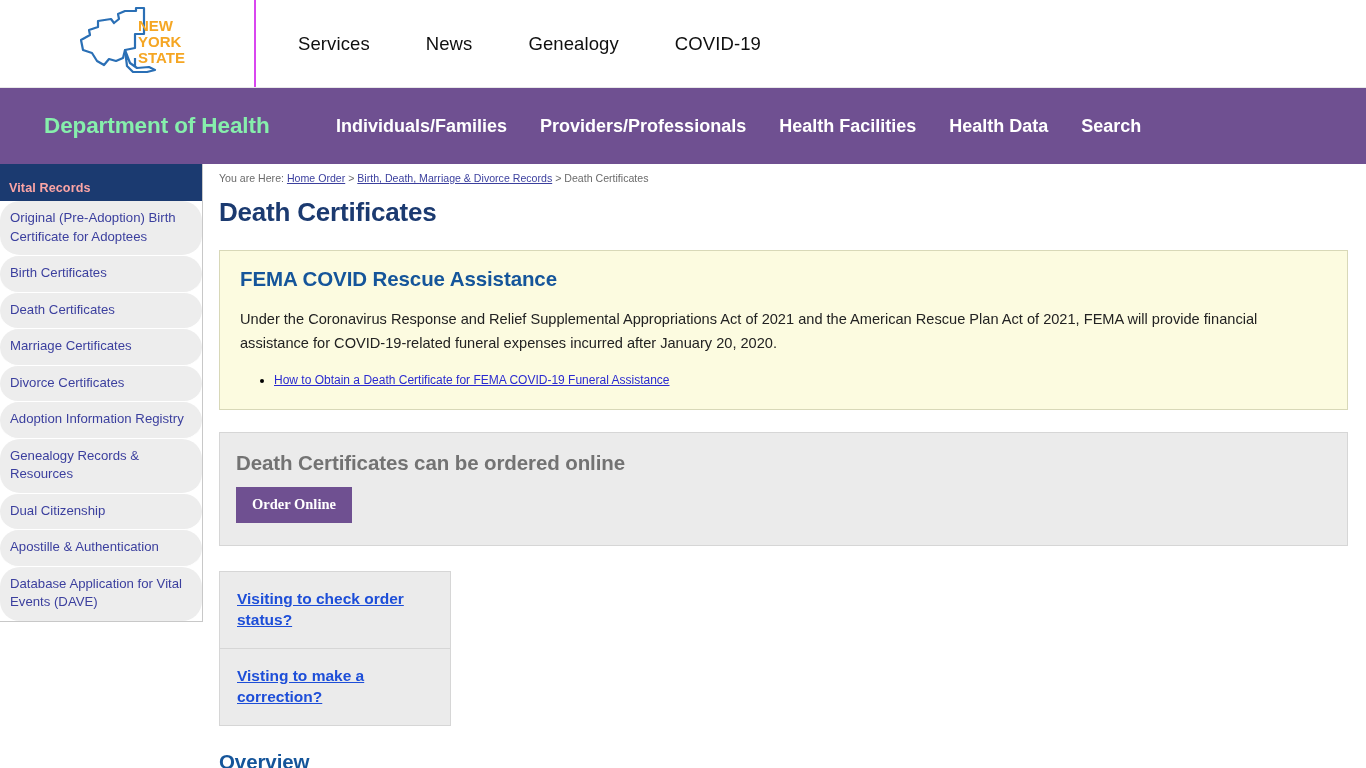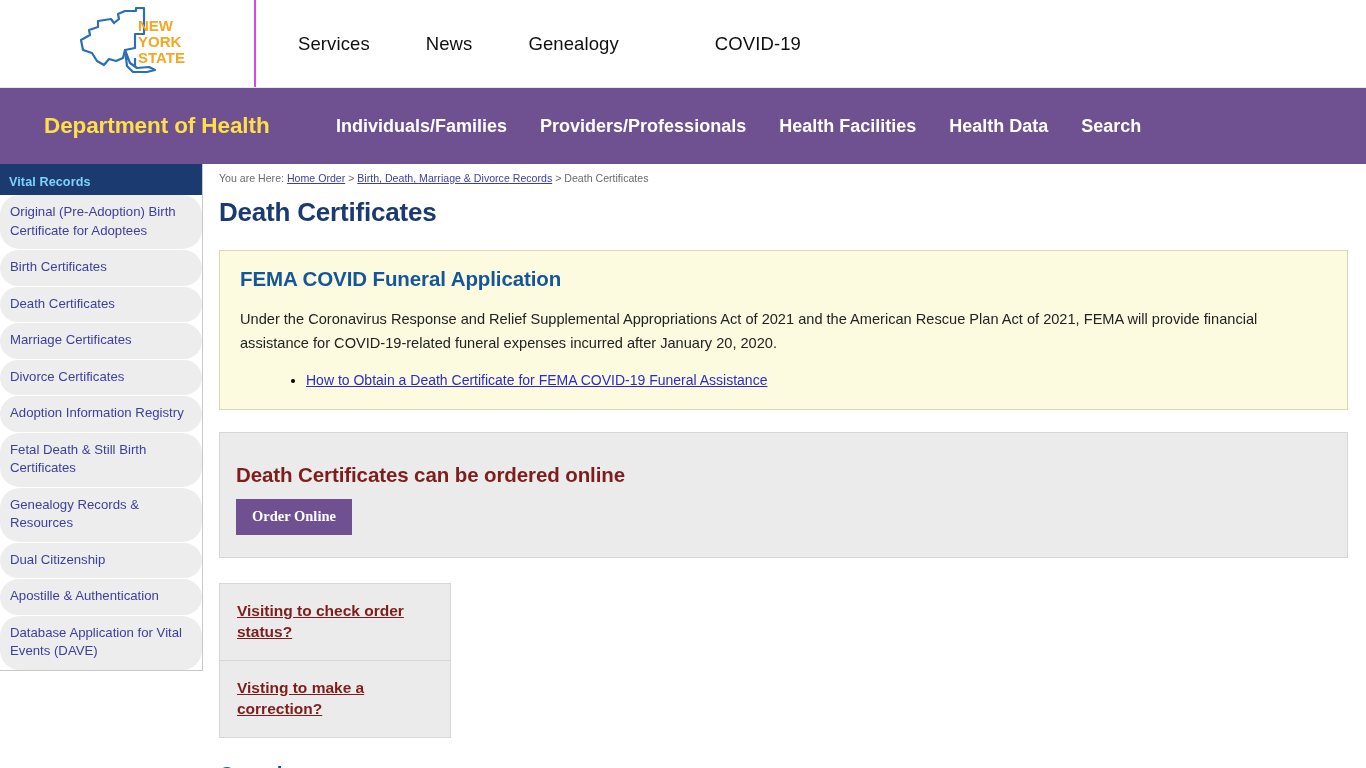--- a/index.html
+++ b/index.html
@@ -37,31 +37,31 @@
   }
   .topnav a {
     color: #0f0f0f;
     text-decoration: none;
     font-size: 18.5px;
     font-weight: 400;
     letter-spacing: .1px;
     margin-right: 52px;
     white-space: nowrap;
   }
-  .topnav a:last-child { margin-right: 0; margin-left: 40px; }
+  .topnav a:last-child { margin-right: 0; }
 
   
   .dohbar {
     height: 76px;
     background: #6f5091;
     display: flex;
     align-items: center;
   }
   .doh-title {
-    color: #fde047;
+    color: #86efac;
     font-size: 22.5px;
     font-weight: bold;
     letter-spacing: -0.1px;
     padding-left: 44px;
     width: 336px;
     white-space: nowrap;
   }
   .dohnav { display: flex; align-items: center; }
   .dohnav a {
     color: #ffffff;
@@ -83,24 +83,24 @@
   
   .sidebar {
     width: 203px;
     flex: 0 0 203px;
     background: #ffffff;
     border-right: 1px solid #c8c8c8;
     border-bottom: 1px solid #c8c8c8;
   }
   .sidebar-head {
     background: #1b3a70;
-    color: #7dd3fc;
+    color: #fca5a5;
     font-size: 12.6px;
     font-weight: bold;
-    padding: 11px 9px 6px 9px;
+    padding: 17px 9px 6px 9px;
     letter-spacing: .1px;
   }
   .sidebar-item {
     display: block;
     background: #ededed;
     border-bottom: 1px solid #ffffff;
     color: #3b3f9e;
     font-size: 13.2px;
     line-height: 18.5px;
     text-decoration: none;
@@ -151,38 +151,38 @@
   .fema-box p {
     margin: 0;
     font-size: 14.6px;
     line-height: 24px;
     color: #222222;
   }
   .fema-box ul {
     margin: 14px 0 0 0;
     padding-left: 34px;
   }
-  .fema-box li { font-size: 14px; line-height: 22px; margin-left: 32px; }
+  .fema-box li { font-size: 12px; line-height: 22px; }
   .fema-box li a {
     color: #2a2ad0;
     text-decoration: underline;
   }
 
   
   .order-box {
     margin-top: 22px;
     background: #ebebeb;
     border: 1px solid #d6d6d6;
     padding: 18px 16px 22px 16px;
   }
   .order-box h2 {
-    color: #7f1d1d;
+    color: #737373;
     font-size: 20.5px;
     font-weight: bold;
-    margin: 12px 0 12px 0;
+    margin: 0 0 12px 0;
     letter-spacing: -0.1px;
   }
   .order-btn {
     display: inline-block;
     background: #6f5091;
     color: #ffffff;
     font-size: 14.5px;
     font-weight: bold;
     text-decoration: none;
     padding: 9px 16px 10px 16px;
@@ -196,21 +196,21 @@
     margin-top: 25px;
     width: 232px;
     border: 1px solid #d6d6d6;
     background: #ebebeb;
   }
   .link-cell {
     padding: 16px 16px 18px 17px;
   }
   .link-cell + .link-cell { border-top: 1px solid #d6d6d6; }
   .link-cell a {
-    color: #7f1d1d;
+    color: #1d4ed8;
     font-size: 15.5px;
     font-weight: bold;
     line-height: 21px;
     text-decoration: underline;
   }
 
   h2.overview {
     color: #15559a;
     font-size: 20.5px;
     font-weight: bold;
@@ -254,38 +254,37 @@
 <div class="page">
 
   <aside class="sidebar">
     <div class="sidebar-head">Vital Records</div>
     <a href="#" class="sidebar-item">Original (Pre-Adoption) Birth Certificate for Adoptees</a>
     <a href="#" class="sidebar-item">Birth Certificates</a>
     <a href="#" class="sidebar-item">Death Certificates</a>
     <a href="#" class="sidebar-item">Marriage Certificates</a>
     <a href="#" class="sidebar-item">Divorce Certificates</a>
     <a href="#" class="sidebar-item">Adoption Information Registry</a>
-    <a href="#" class="sidebar-item">Fetal Death &amp; Still Birth Certificates</a>
     <a href="#" class="sidebar-item">Genealogy Records &amp; Resources</a>
     <a href="#" class="sidebar-item">Dual Citizenship</a>
     <a href="#" class="sidebar-item">Apostille &amp; Authentication</a>
     <a href="#" class="sidebar-item">Database Application for Vital Events (DAVE)</a>
   </aside>
 
   <main class="main">
 
     <div class="breadcrumb">
       <span>You are Here:</span>
       <a href="#">Home Order</a><span class="sep"> &gt; </span><a href="#">Birth, Death, Marriage &amp; Divorce Records</a><span class="sep"> &gt; </span><span>Death Certificates</span>
     </div>
 
     <h1 class="page-title">Death Certificates</h1>
 
     <section class="fema-box">
-      <h2>FEMA COVID Funeral Application</h2>
+      <h2>FEMA COVID Rescue Assistance</h2>
       <p>Under the Coronavirus Response and Relief Supplemental Appropriations Act of 2021 and the American Rescue Plan Act of 2021, FEMA will provide financial assistance for COVID-19-related funeral expenses incurred after January 20, 2020.</p>
       <ul>
         <li>
           <a href="#">How to Obtain a Death Certificate for FEMA COVID-19 Funeral Assistance</a>
         </li>
       </ul>
     </section>
 
     <section class="order-box">
       <h2>Death Certificates can be ordered online</h2>

